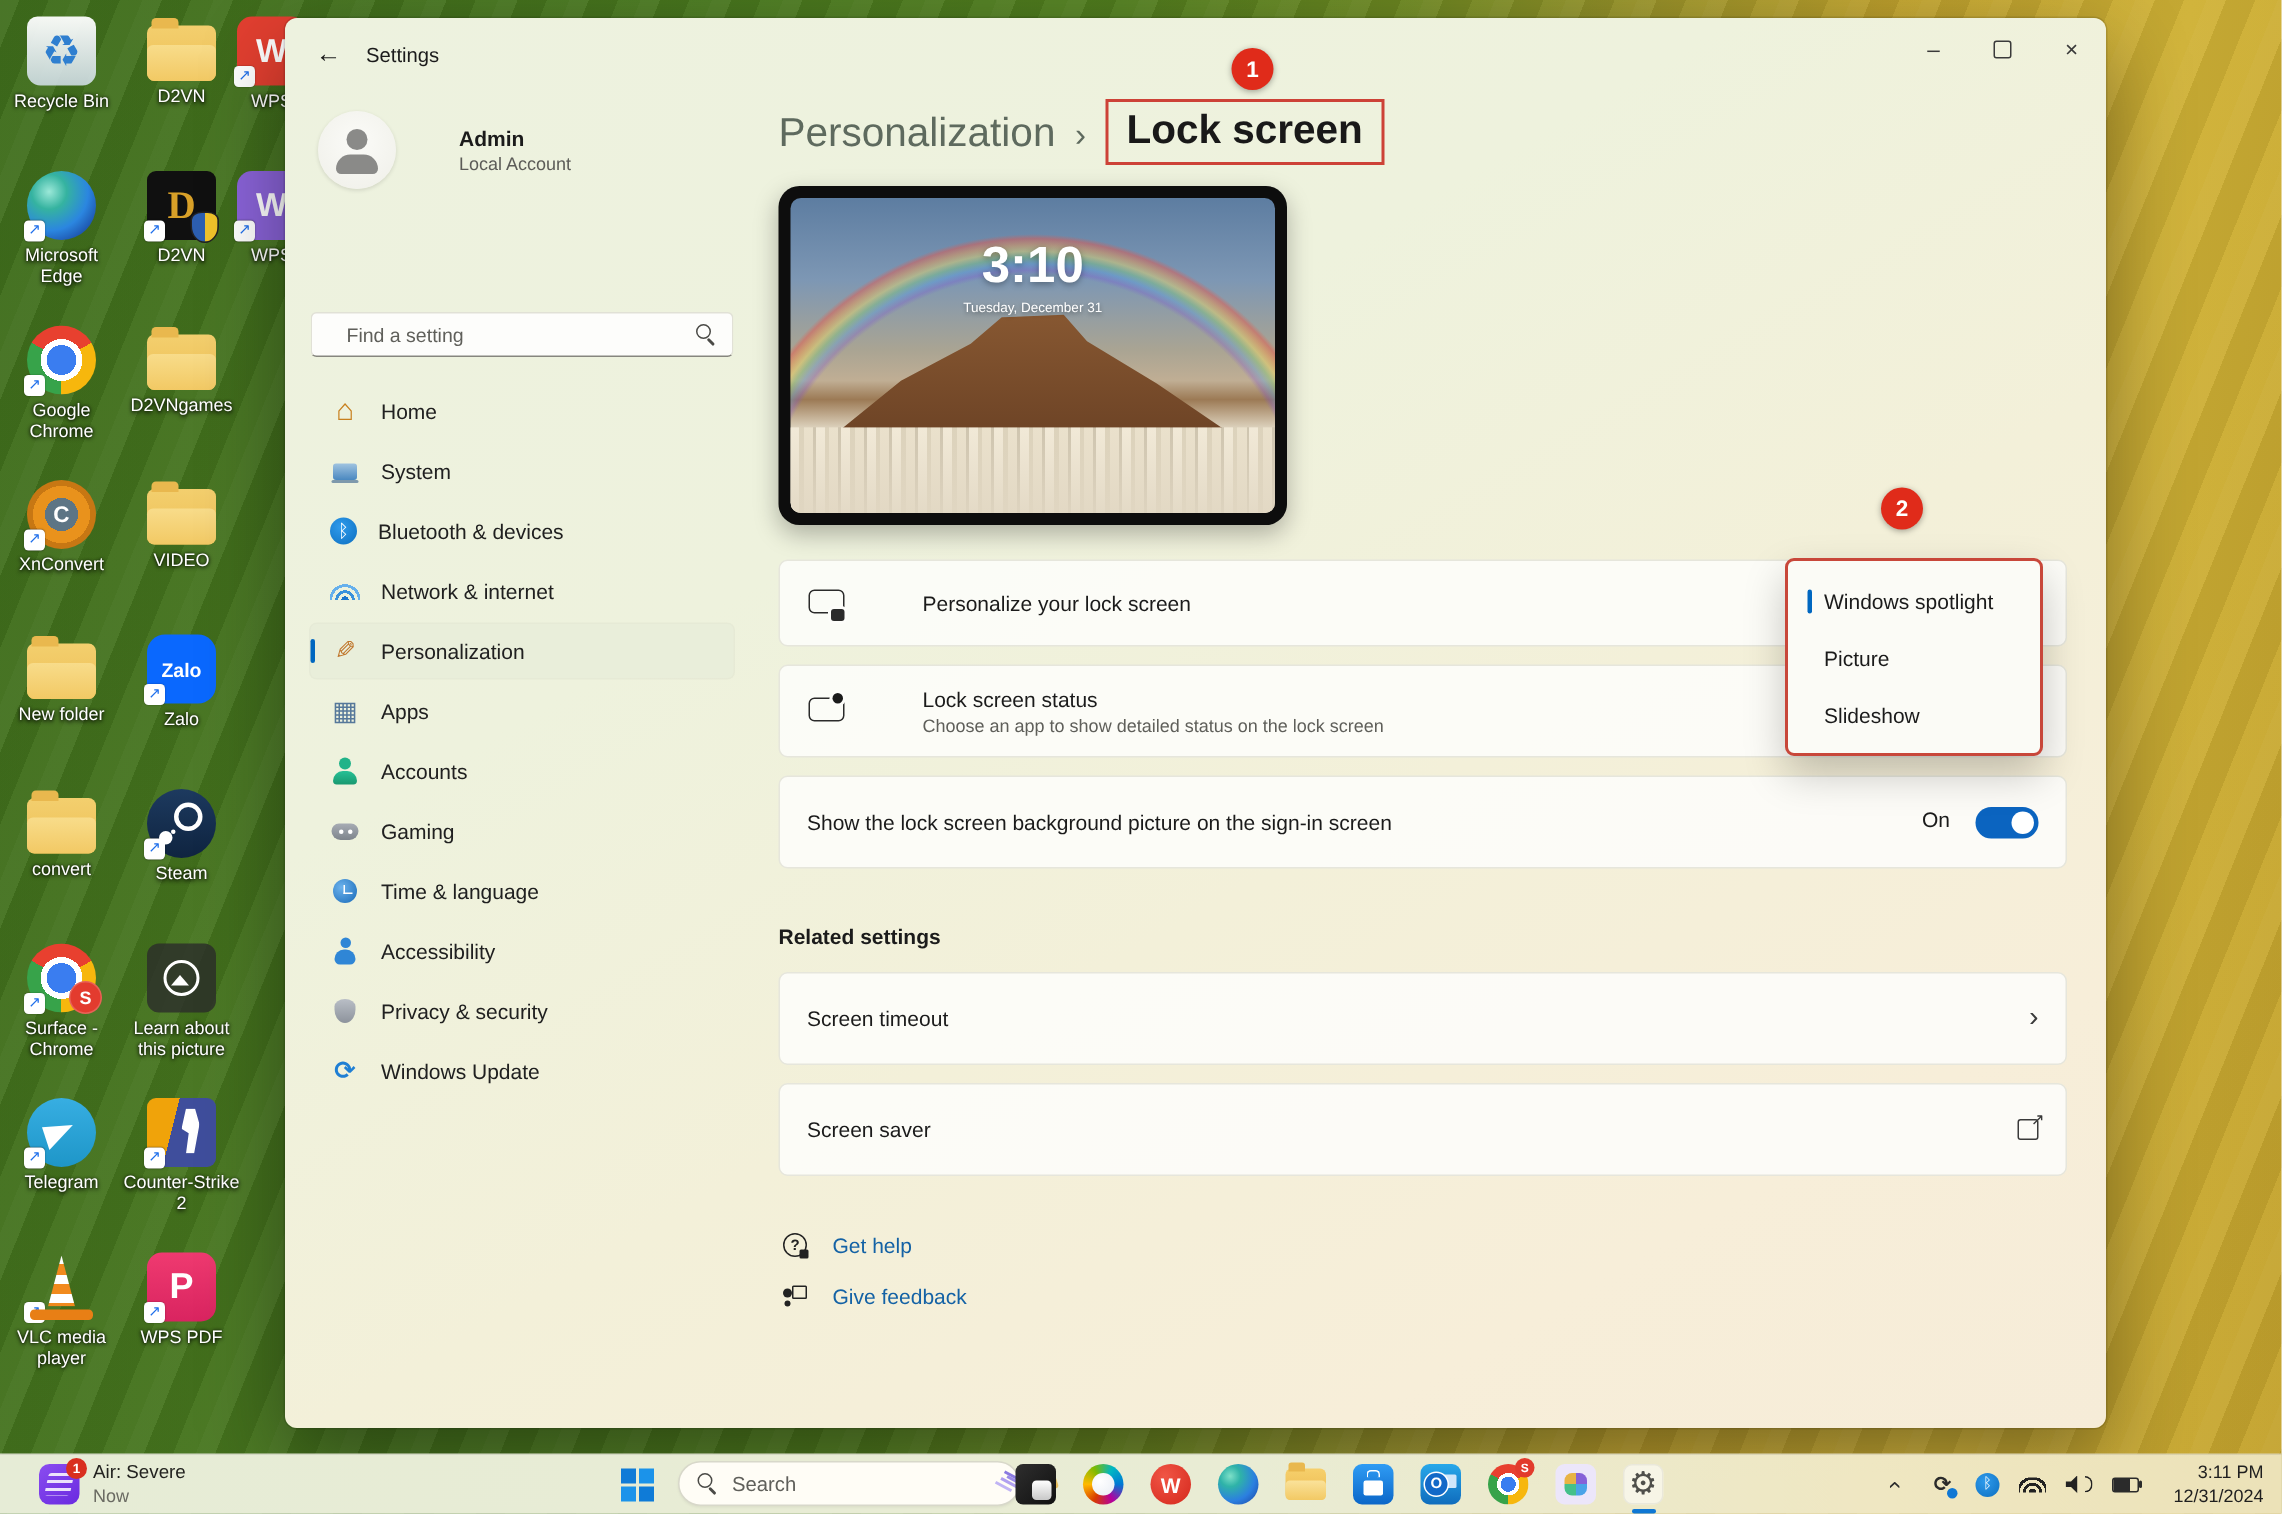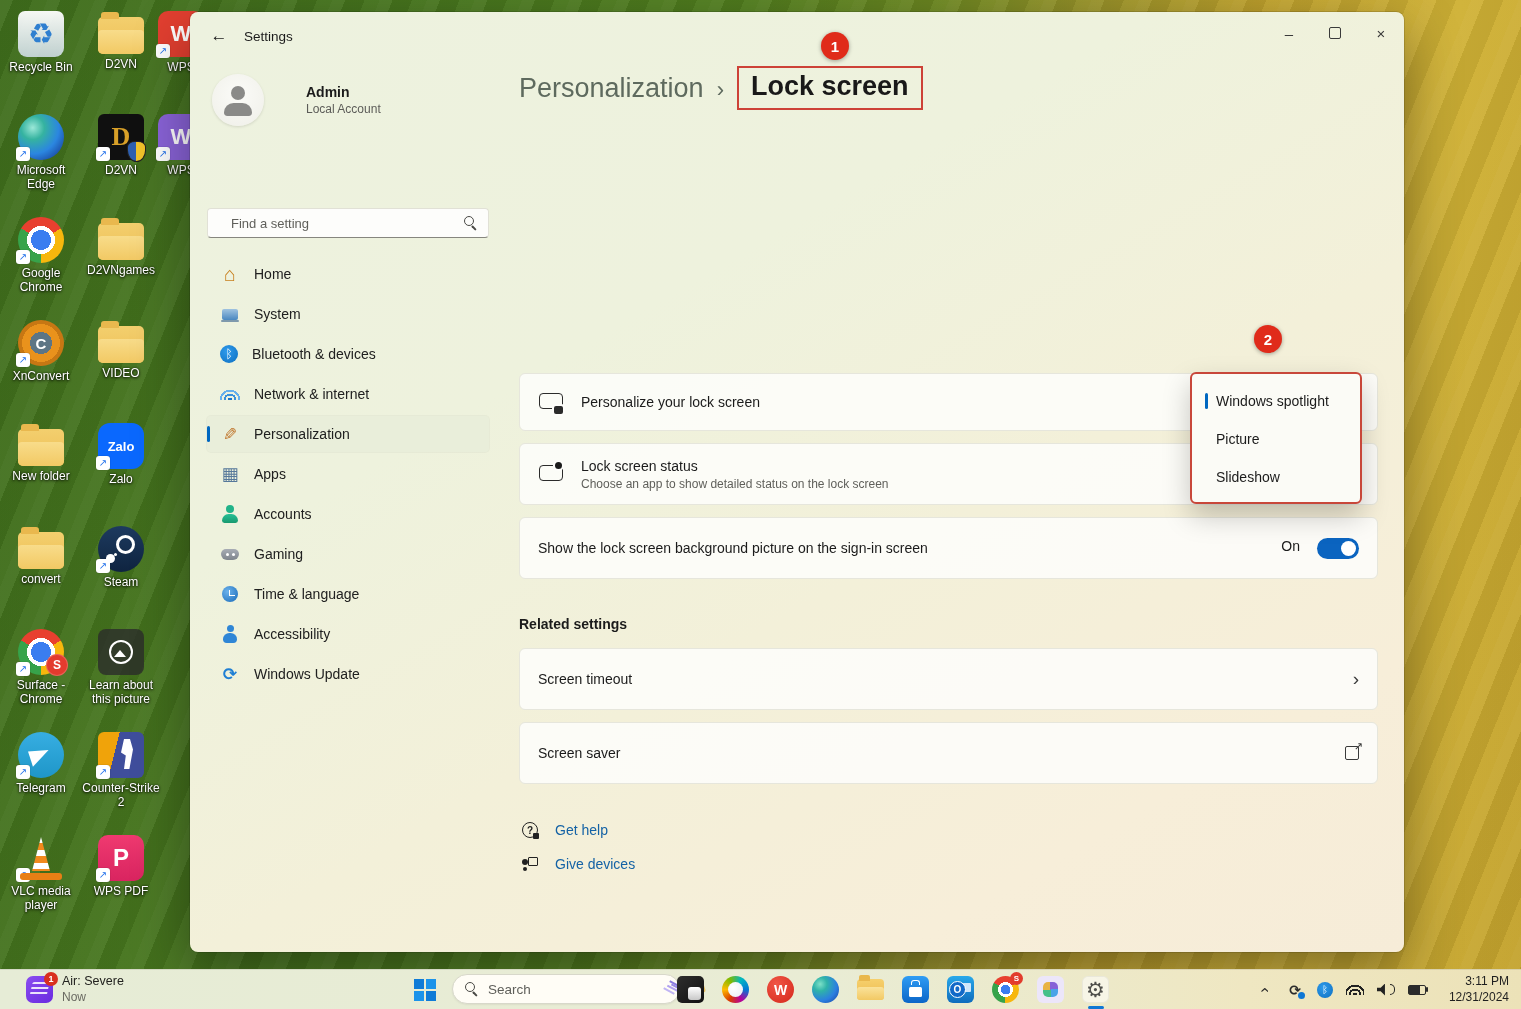--- a/index.html
+++ b/index.html
@@ -132,21 +132,21 @@
     background:radial-gradient(closest-side,transparent 87%,rgba(120,80,220,.35) 88.5%,rgba(80,160,235,.4) 90.5%,rgba(120,205,120,.45) 92.5%,rgba(245,225,95,.5) 94.5%,rgba(245,155,75,.55) 96.5%,rgba(235,85,70,.55) 98.5%,transparent 100%);}
   .hill{position:absolute;left:10%;bottom:26%;width:80%;height:42%;background:linear-gradient(180deg,#8a5a33,#6e4426);
     clip-path:polygon(0 100%,16% 62%,34% 34%,42% 14%,58% 12%,64% 32%,82% 64%,100% 100%);}
   .city{position:absolute;left:0;right:0;bottom:0;height:27%;
     background:linear-gradient(180deg,rgba(240,232,214,.4),rgba(226,216,196,.9)),
       repeating-linear-gradient(90deg,#f2ead8 0 6px,#cfc4aa 6px 9px,#e6dcc5 9px 15px,#b8ad95 15px 17px);}
   .ptime{position:absolute;left:0;right:0;top:26px;text-align:center;color:#fff;font-size:34px;font-weight:600;text-shadow:0 1px 4px rgba(0,0,0,.35);}
   .pdate{position:absolute;left:0;right:0;top:68px;text-align:center;color:#fff;font-size:9px;text-shadow:0 1px 3px rgba(0,0,0,.4);}
 
   .card{background:rgba(253,253,250,.88);border:1px solid #e6e6dc;border-radius:6px;box-sizing:border-box;}
-  .row{position:absolute;left:329px;width:859px;display:flex;align-items:center;padding:0 18px;}
+  .row{position:absolute;left:329px;width:859px;display:flex;align-items:center;padding:0 18px;gap:34px;}
   .row-personalize{top:361px;height:58px;}
   .row-status{top:431px;height:62px;}
   .row-signin{top:505px;height:62px;}
   .row-title{font-size:14px;color:#1b1b1b;}
   .row-sub{font-size:12px;color:#5f5f5a;margin-top:3px;}
   .ri{width:26px;height:26px;position:relative;flex:none;margin-right:17px;}
   .ri::before{content:"";position:absolute;inset:4px 1px 6px 1px;border:1.7px solid #2b2b2b;border-radius:4px;}
   .ri-personalize::after{content:"";position:absolute;right:1px;bottom:1px;width:9px;height:8px;background:#2b2b2b;border-radius:2px;box-shadow:0 0 0 2px #fdfdfa;}
   .ri-status::after{content:"";position:absolute;right:2px;top:1px;width:7px;height:7px;background:#1b1b1b;border-radius:50%;box-shadow:0 0 0 2px #fdfdfa;}
   .toggle-wrap{margin-left:auto;display:flex;align-items:flex-start;}
@@ -429,32 +429,45 @@
           </div>
           <div class="nav-item">
             <span class="nv nv-time"></span>
             <span class="nav-label">Time &amp; language</span>
           </div>
           <div class="nav-item">
             <span class="nv nv-accessibility"></span>
             <span class="nav-label">Accessibility</span>
           </div>
           <div class="nav-item">
+            <span class="nv nv-privacy"></span>
+            <span class="nav-label">Privacy &amp; security</span>
+          </div>
+          <div class="nav-item">
             <span class="nv nv-update"></span>
             <span class="nav-label">Windows Update</span>
           </div>
         </div>
     </div>
 
     <div class="bc">
       <span class="bc-parent">Personalization</span>
       <span class="bc-sep">›</span>
       <span class="bc-current">Lock screen</span>
     </div>
 
+    <div class="preview">
+      <div class="pscreen">
+        <div class="rainbow"></div>
+        <div class="hill"></div>
+        <div class="city"></div>
+        <div class="ptime">3:10</div>
+        <div class="pdate">Tuesday, December 31</div>
+      </div>
+    </div>
 
     <div class="card row row-personalize">
       <span class="ri ri-personalize"></span>
       <span class="row-title">Personalize your lock screen</span>
     </div>
 
     <div class="card row row-status">
       <span class="ri ri-status"></span>
       <span>
         <div class="row-title">Lock screen status</div>
@@ -482,21 +495,21 @@
         </div>
       </div>
 
     <div class="footer-links">
         <div class="flink">
           <span class="hi hi-help"></span>
           <span class="fl-label">Get help</span>
         </div>
         <div class="flink">
           <span class="hi hi-feedback"></span>
-          <span class="fl-label">Give devices</span>
+          <span class="fl-label">Give feedback</span>
         </div>
       </div>
 
     <div class="dd">
         <div class="dd-item">
           <span class="dd-bar"></span>
           <span class="lbl">Windows spotlight</span>
         </div>
         <div class="dd-item">
           <span class="lbl">Picture</span>

